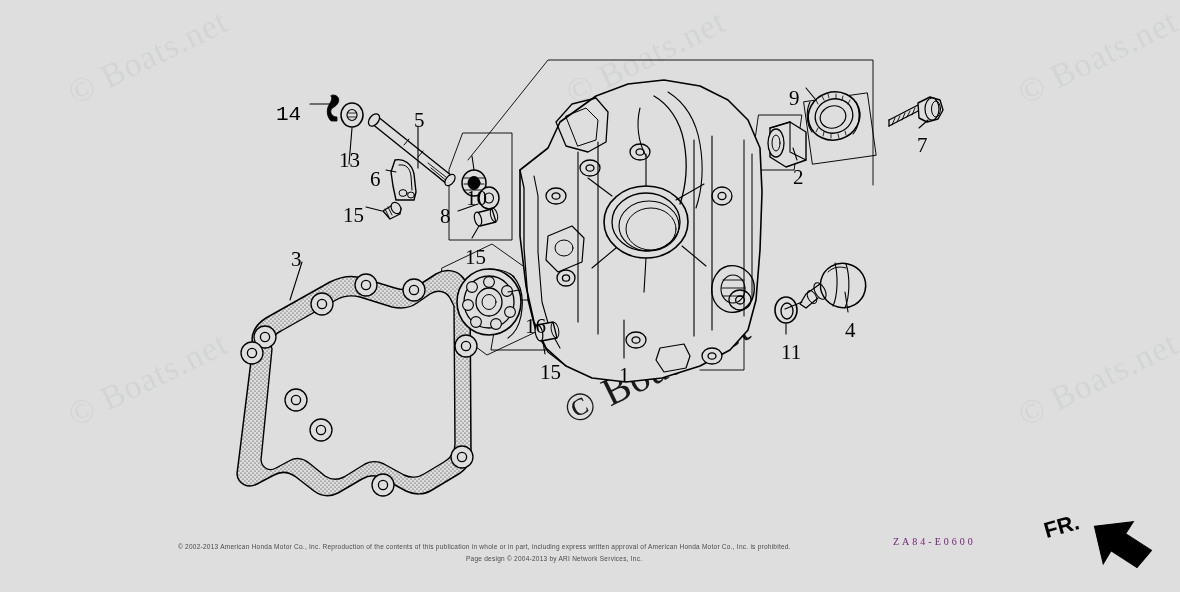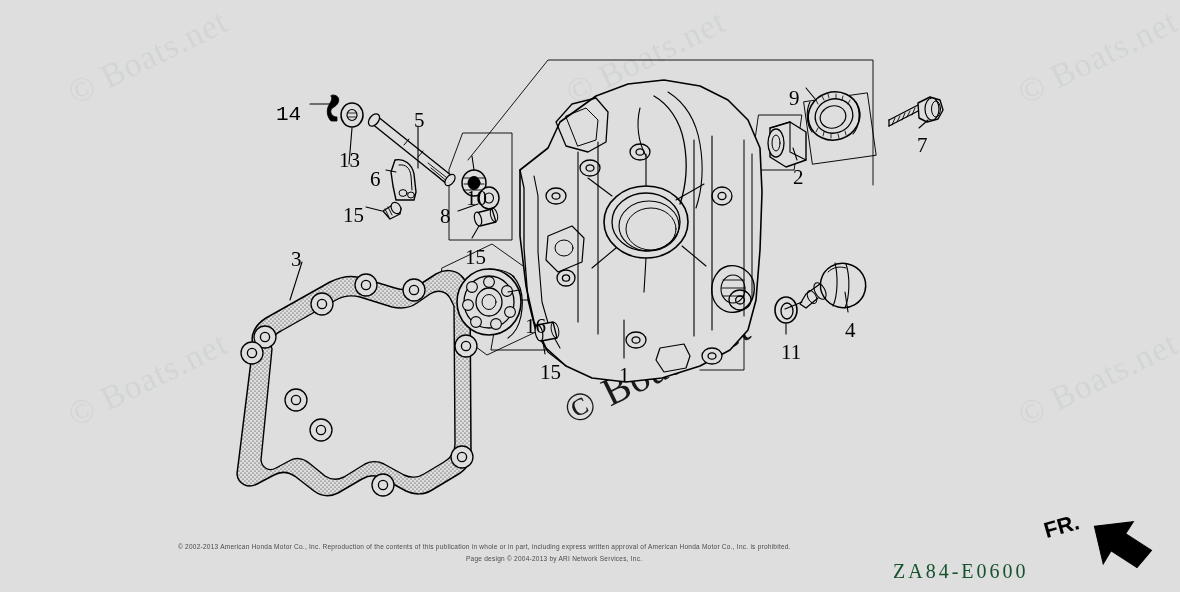--- a/index.html
+++ b/index.html
@@ -52,25 +52,25 @@
     position: absolute;
     font-family: "Liberation Sans", sans-serif;
     font-size: 6.5px;
     color: #4a4a4a;
     letter-spacing: .25px;
     white-space: nowrap;
   }
   #diagram-code {
     position: absolute;
     left: 893px;
-    top: 560px;
+    top: 536px;
     font-family: "Liberation Serif", serif;
-    font-size: 20px;
+    font-size: 10px;
     letter-spacing: 3px;
-    color: #14532d;
+    color: #701a75;
     white-space: nowrap;
   }
   #fr-label {
     position: absolute;
     left: 1041px;
     top: 519px;
     font-family: "Liberation Sans", sans-serif;
     font-weight: bold;
     font-size: 22px;
     color: #000;

